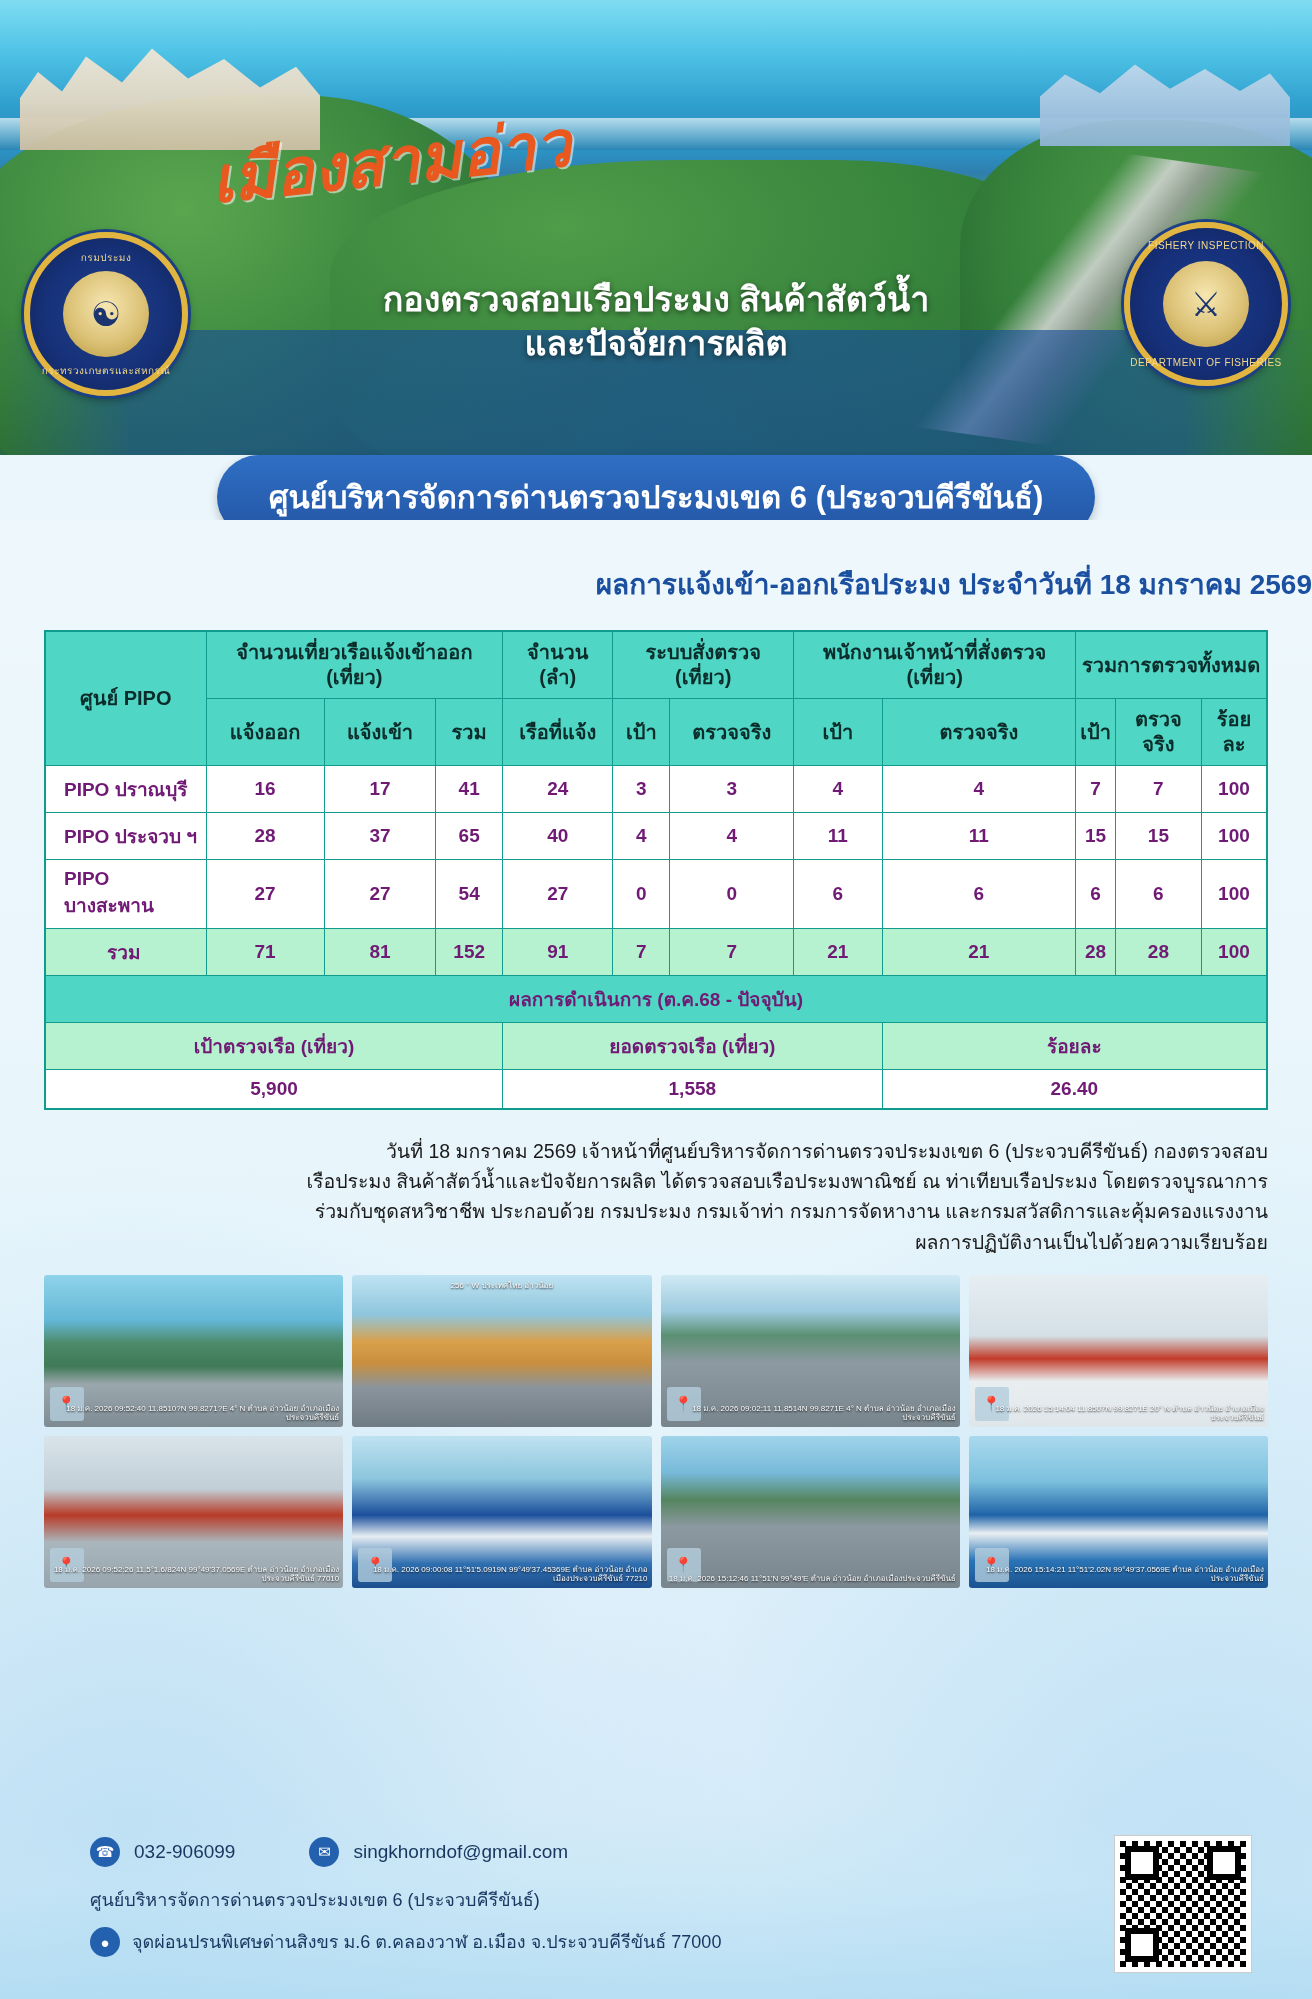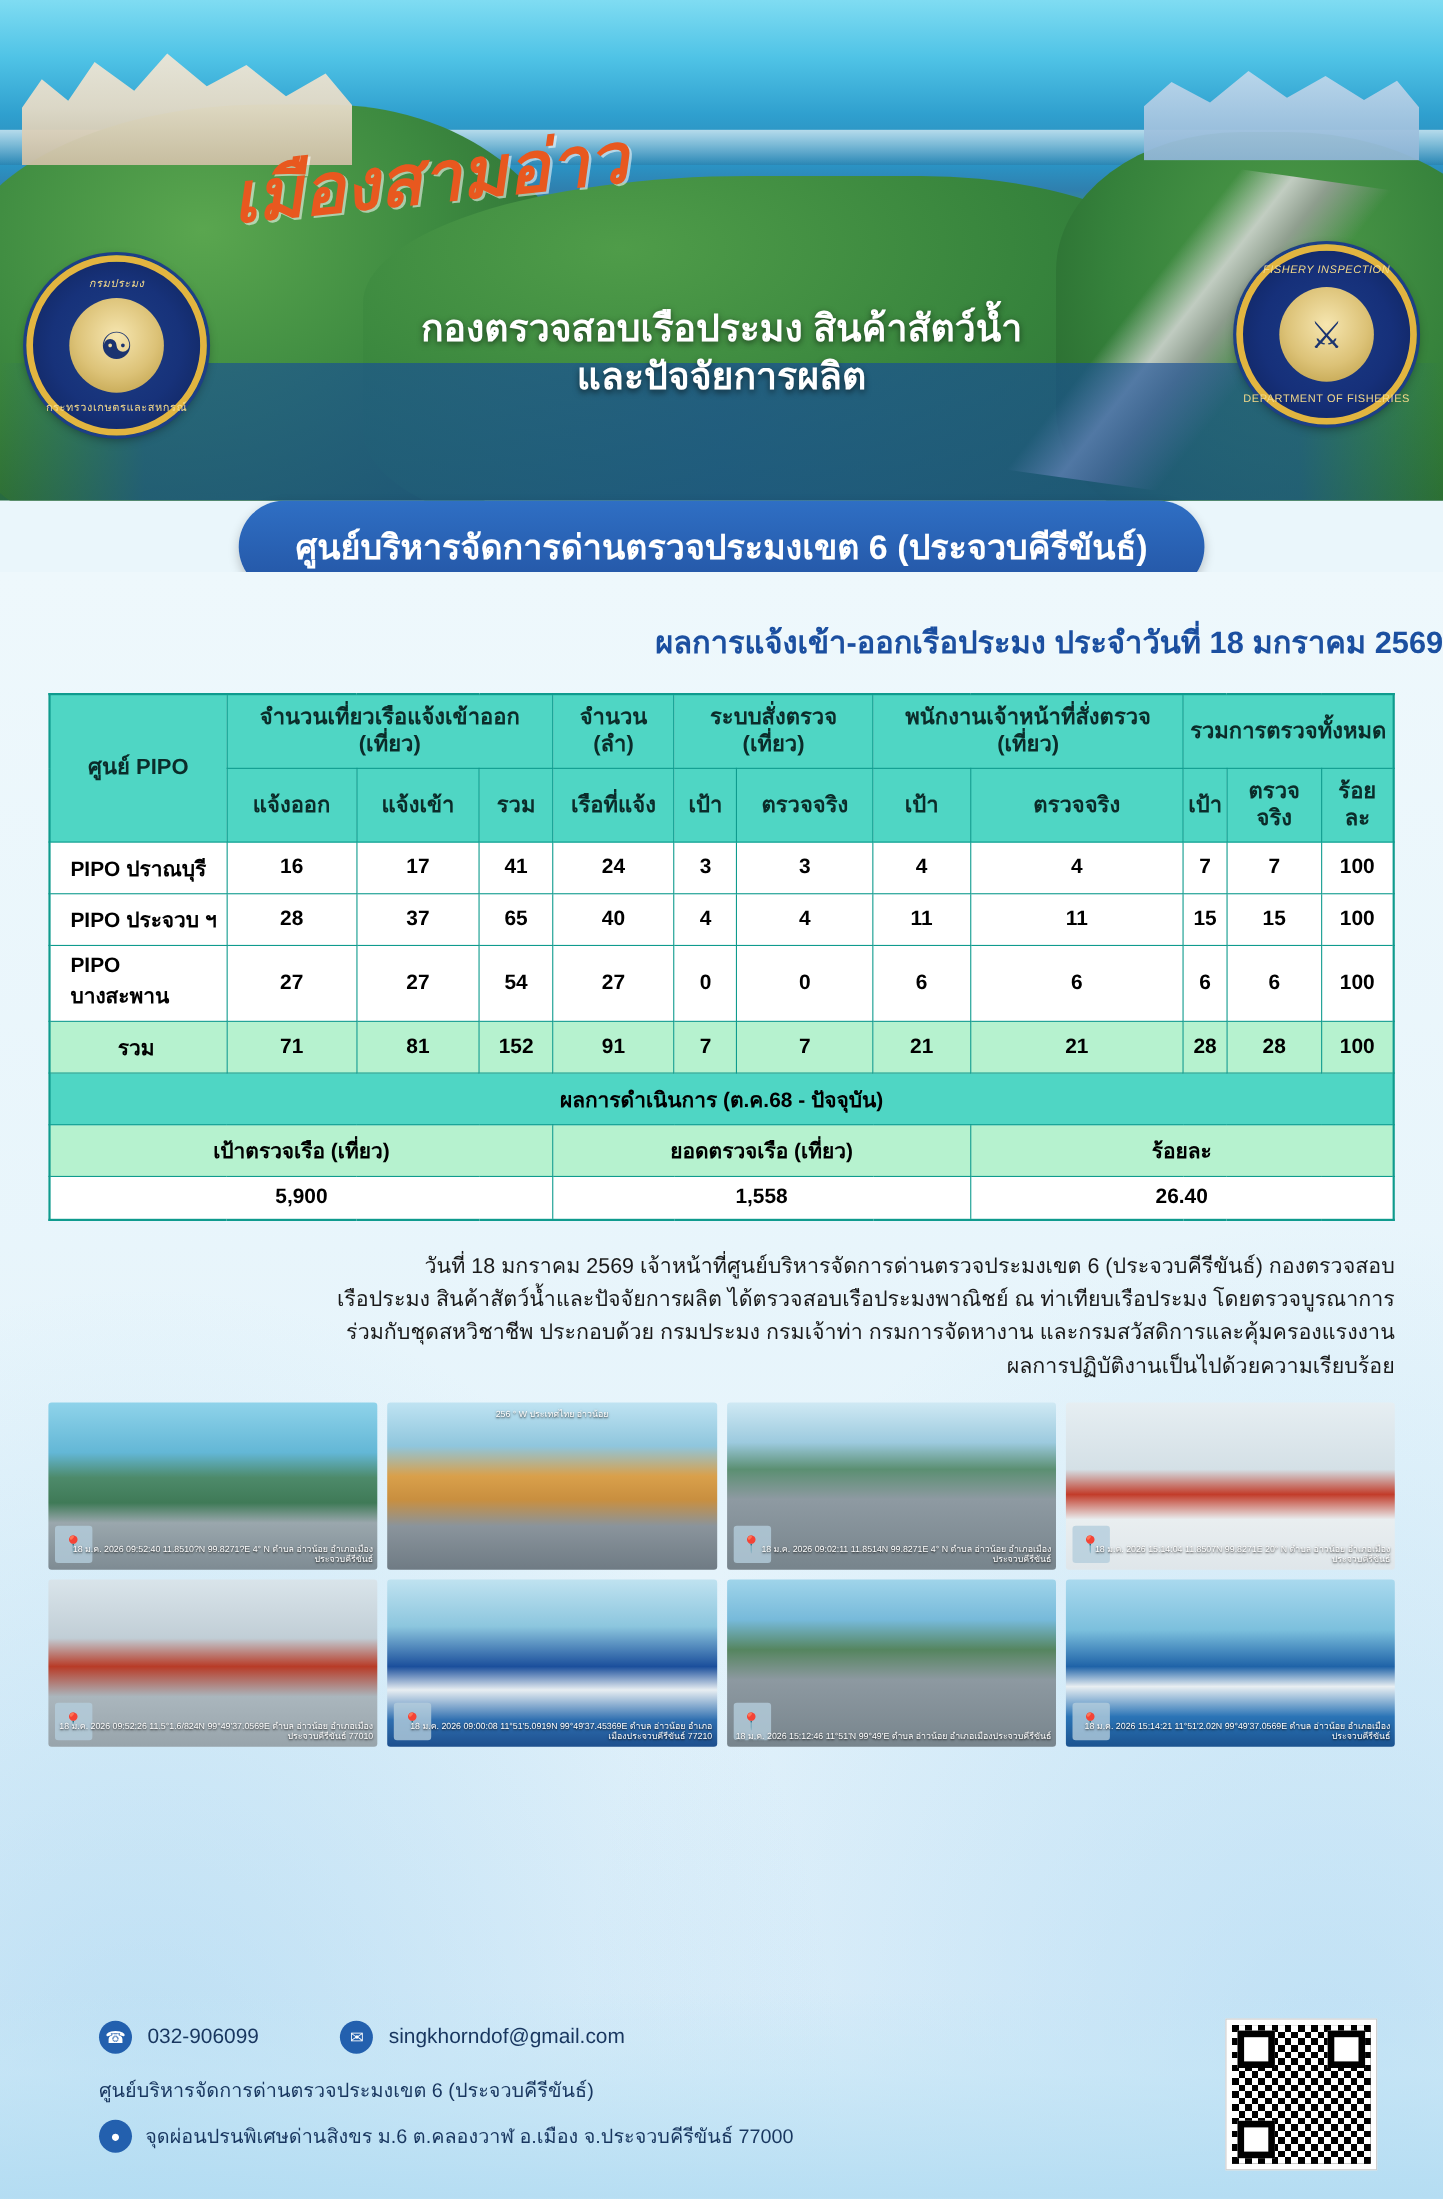--- a/index.html
+++ b/index.html
@@ -93,21 +93,21 @@
   }
   .seal-right { right:24px; top:222px;
     background:radial-gradient(circle at 50% 50%, #1b3c86 0%, #16307a 55%, #0e2157 100%);
     border:6px solid #e2b540;
     box-shadow:0 0 0 3px #1d3f86, 0 3px 10px rgba(0,0,0,.45);
   }
   .seal .ring-text {
     position:absolute; left:0; right:0; text-align:center;
     color:#f2d98a; font-size:10px; letter-spacing:.5px;
   }
-  .seal .ring-text.top { top:12px;font-style:italic; }
+  .seal .ring-text.top { top:12px; }
   .seal .ring-text.bottom { bottom:12px; }
   .seal .emblem {
     position:absolute; left:50%; top:50%; transform:translate(-50%,-50%);
     width:86px; height:86px; border-radius:50%;
     background:radial-gradient(circle at 50% 40%, #f6e6b0 0%, #dcc277 55%, #b9993f 100%);
     display:flex; align-items:center; justify-content:center;
     color:#1b3470; font-size:34px;
   }
   
   .pill-wrap { position:absolute; left:0; right:0; top:455px; display:flex; justify-content:center; }
@@ -144,21 +144,21 @@
   }
   table.main thead th {
     background:#4fd6c4; color:#0b2c2a; font-weight:bold; font-size:20px;
     line-height:1.25;
   }
   table.main td.rowhead {
     background:#ffffff; font-weight:bold; text-align:left; padding-left:18px;
   }
   table.main tr.total td { background:#b6f2cf; font-weight:bold; }
   table.main tr.total td.rowhead { background:#b6f2cf; text-align:center; padding-left:0; }
-  table.main td { font-weight:bold; color:#000000; font-size:19px; }
+  table.main td { font-weight:bold; color:#701a75; font-size:19px; }
   .sec-head td {
     background:#4fd6c4 !important; font-size:21px; color:#0b2c2a; padding:12px 4px;
   }
   .sec-sub td {
     background:#b6f2cf !important; font-size:20px; padding:11px 4px;
   }
   .sec-val td { background:#ffffff !important; font-size:24px; padding:14px 4px; }
   
   .para {
     width:1224px; margin:26px auto 0;

